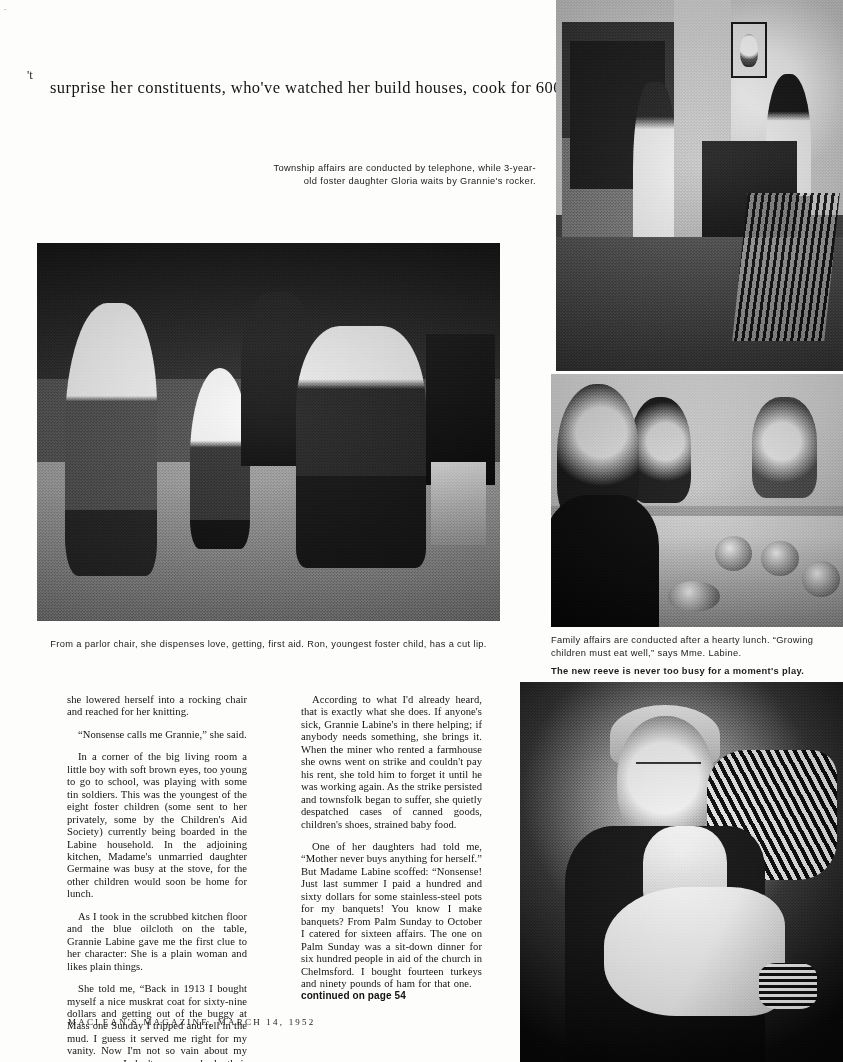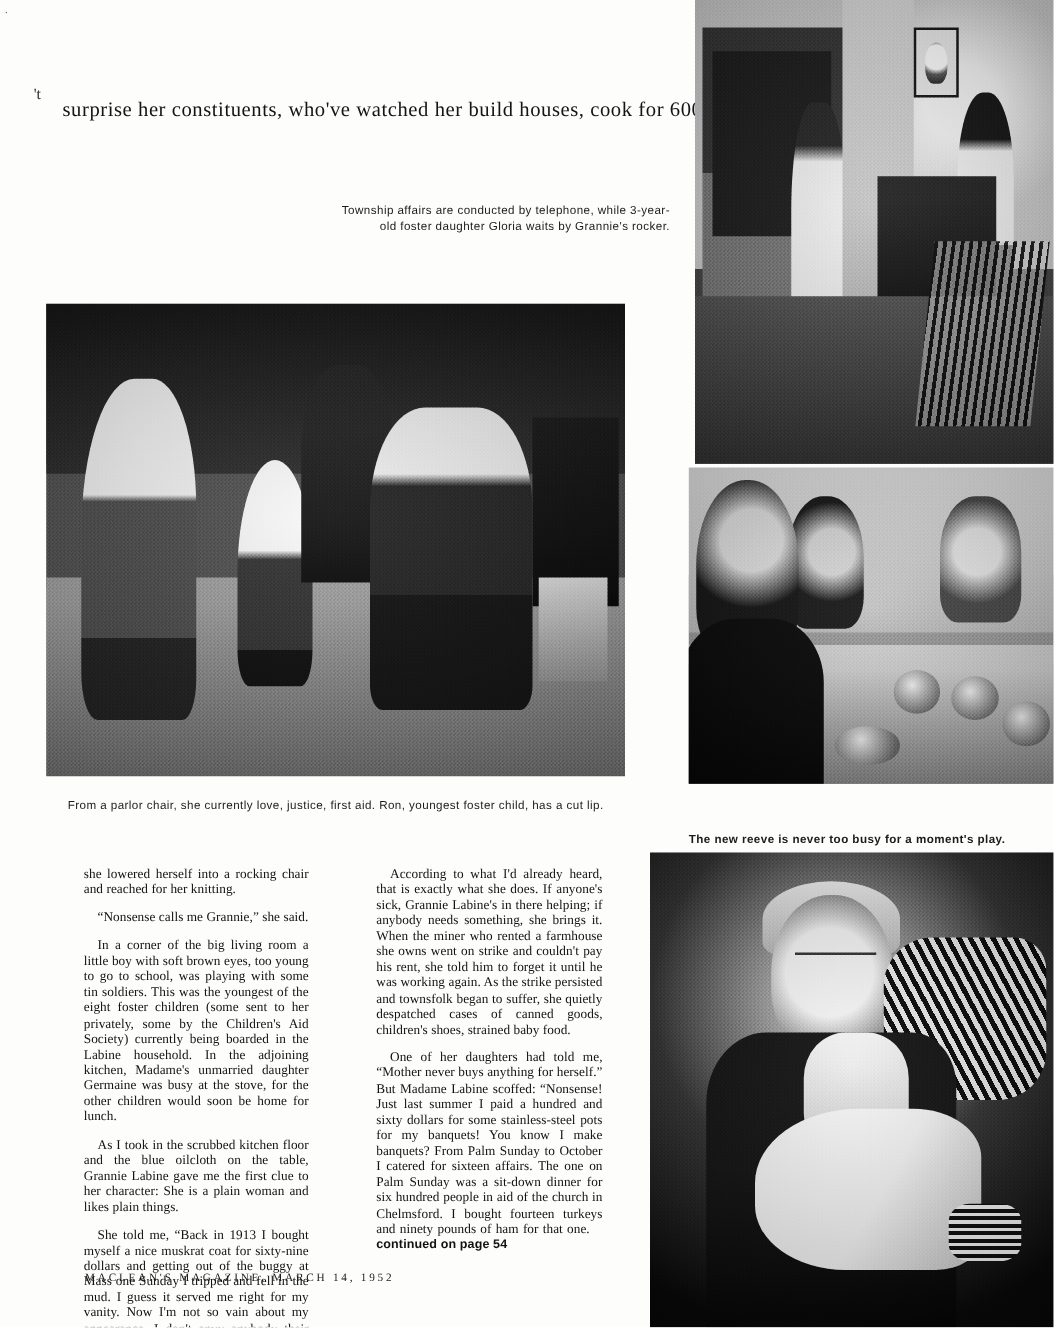--- a/index.html
+++ b/index.html
@@ -318,37 +318,38 @@
     <div class="stove"></div>
     <div class="woman-left"></div>
     <div class="child-center"></div>
     <div class="man-back"></div>
     <div class="granny-chair"></div>
     <div class="bin"></div>
     <div class="grain"></div>
     <div class="vig"></div>
   </div>
 
-  <div class="caption center" style="left:37px; top:638px; width:463px;">From a parlor chair, she currently love, justice, first aid. Ron, youngest foster child, has a cut lip.</div>
+  <div class="caption center" style="left:37px; top:638px; width:463px;">From a parlor chair, she dispenses love, getting, first aid. Ron, youngest foster child, has a cut lip.</div>
 
   <div class="photo" id="photo-lunch" style="left:551px; top:374px; width:292px; height:253px;">
     <div class="wallback"></div>
     <div class="head3"></div>
     <div class="head2"></div>
     <div class="table"></div>
     <div class="dish" style="left:56%; top:64%; width:13%; height:14%;"></div>
     <div class="dish" style="left:72%; top:66%; width:13%; height:14%;"></div>
     <div class="dish" style="left:86%; top:74%; width:13%; height:14%;"></div>
     <div class="dish" style="left:40%; top:82%; width:18%; height:12%;"></div>
     <div class="head1"></div>
     <div class="torso1"></div>
     <div class="grain"></div>
     <div class="vig"></div>
   </div>
 
+  <div class="caption" style="left:551px; top:634px; width:292px;">Family affairs are conducted after a hearty lunch. “Growing children must eat well,” says Mme. Labine.</div>
 
   <div class="caption" style="left:551px; top:665px; width:292px;font-weight:bold;">The new reeve is never too busy for a moment's play.</div>
 
   <div class="photo" id="photo-lap" style="left:520px; top:682px; width:323px; height:380px;">
     <div class="hair"></div>
     <div class="face"></div>
     <div class="glasses"></div>
     <div class="child"></div>
     <div class="body"></div>
     <div class="bib"></div>

